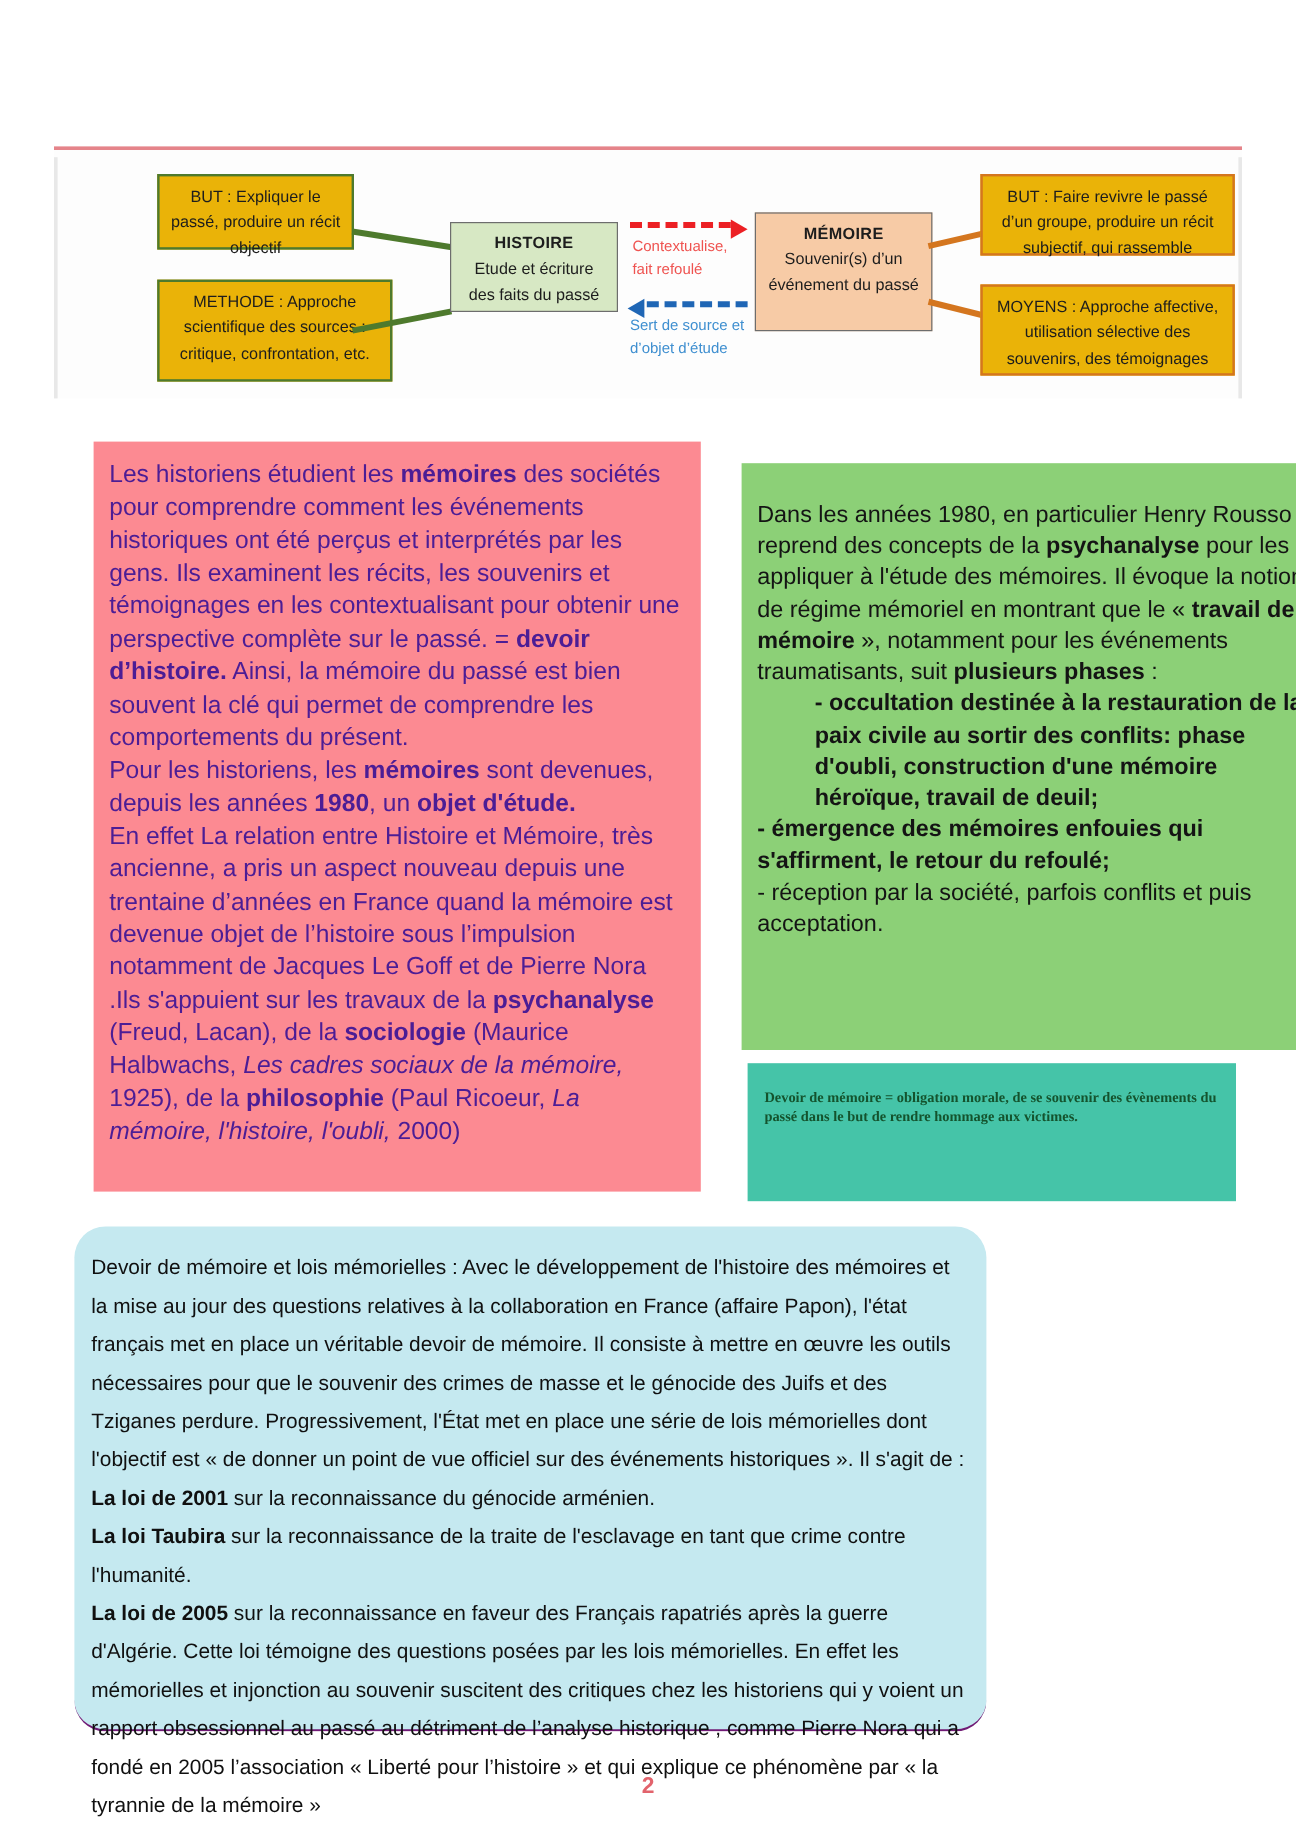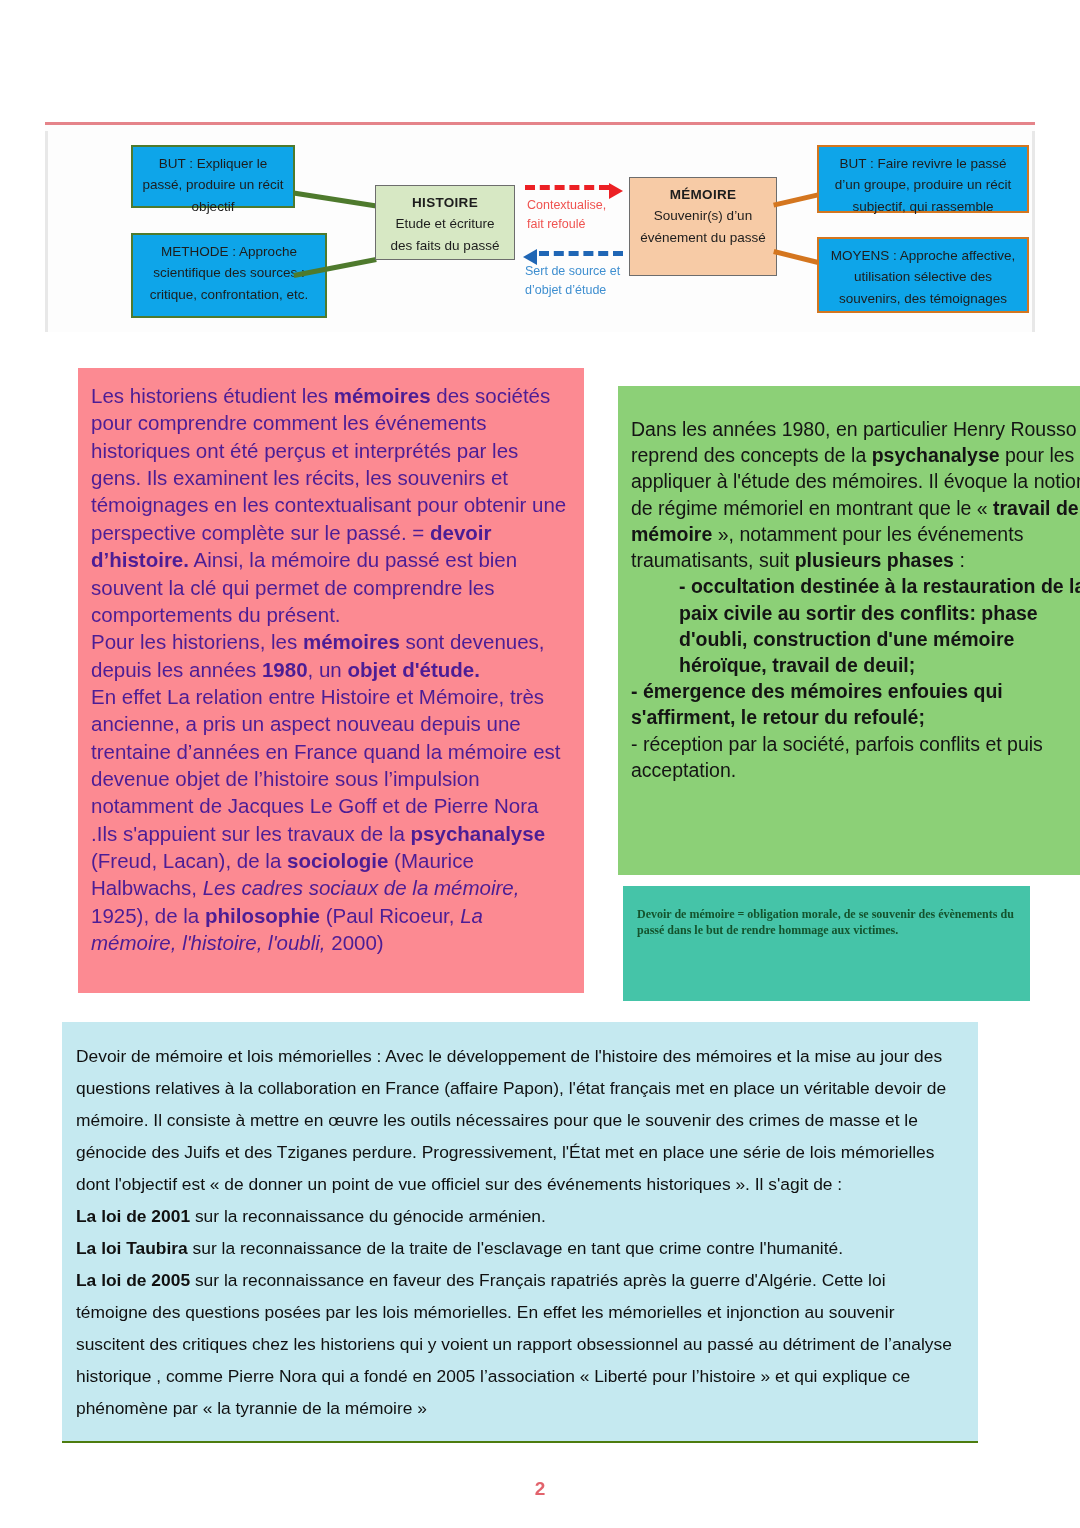--- a/index.html
+++ b/index.html
@@ -33,21 +33,21 @@
     bottom: 0;
     width: 3px;
     background: #e8e8e8;
   }
   #diagram-figure .edge-left { left: 0; }
   #diagram-figure .edge-right { right: 0; }
 
   .dbox {
     position: absolute;
     box-sizing: border-box;
-    background: #0ea5e9;
+    background: #eab308;
     text-align: center;
     font-size: 13.5px;
     line-height: 1.58;
     color: #1d1d1d;
     padding: 6px 8px;
     font-family: "Liberation Sans", sans-serif;
   }
   .dbox.green { border: 2.5px solid #4e7a2d; }
   .dbox.orange { border: 2.5px solid #d4761f; }
   .dbox.fill-green {
@@ -135,27 +135,28 @@
     left: 623px; top: 886px; width: 407px; height: 115px;
     background: #45c4a8;
     padding: 20px 12px 10px 14px;
     font-family: "Liberation Serif", serif;
     font-weight: bold;
     font-size: 12px;
     line-height: 1.36;
     color: #14532d;
   }
   #note-blue {
-    left: 62px; top: 1022px; width: 916px; height: 421px;
+    left: 62px; top: 1022px; width: 760px; height: 421px;
     background: #c5e9f0;
     padding: 18px 18px 10px 14px;
     font-size: 17.4px;
     line-height: 1.84;
     color: #101010;
-    border-bottom: 2px solid #4d7c0f;
+    border-bottom: 2px solid #701a75;
+    border-radius: 26px;
   }
   .note p { margin: 0; }
   .note b, .note strong { font-weight: bold; }
   .note i, .note em { font-style: italic; }
 
   
   #page-number {
     position: absolute;
     left: 0; right: 0;
     top: 1478px;

